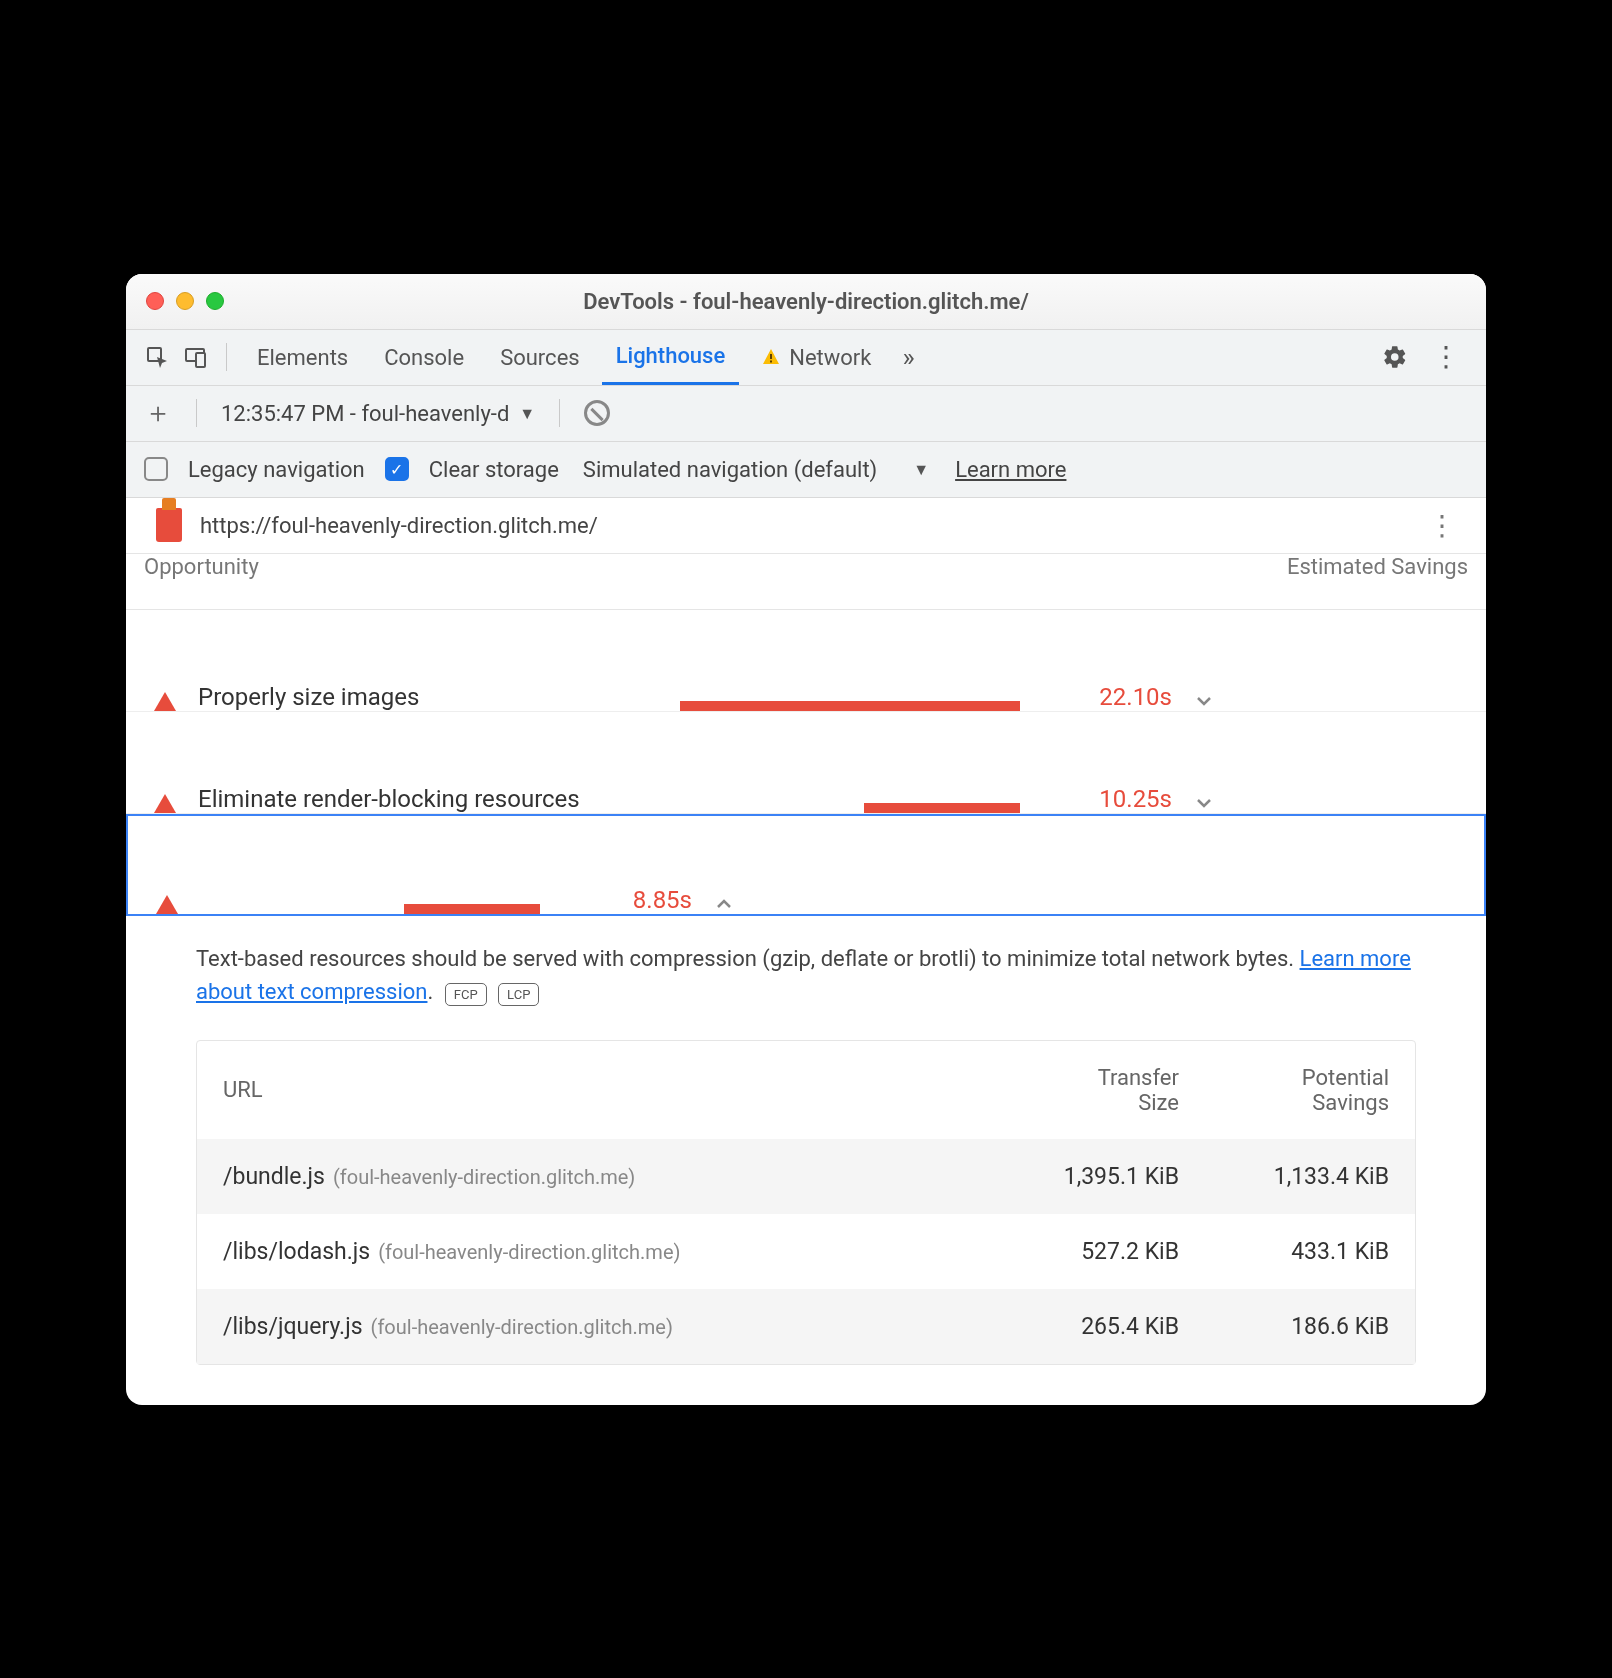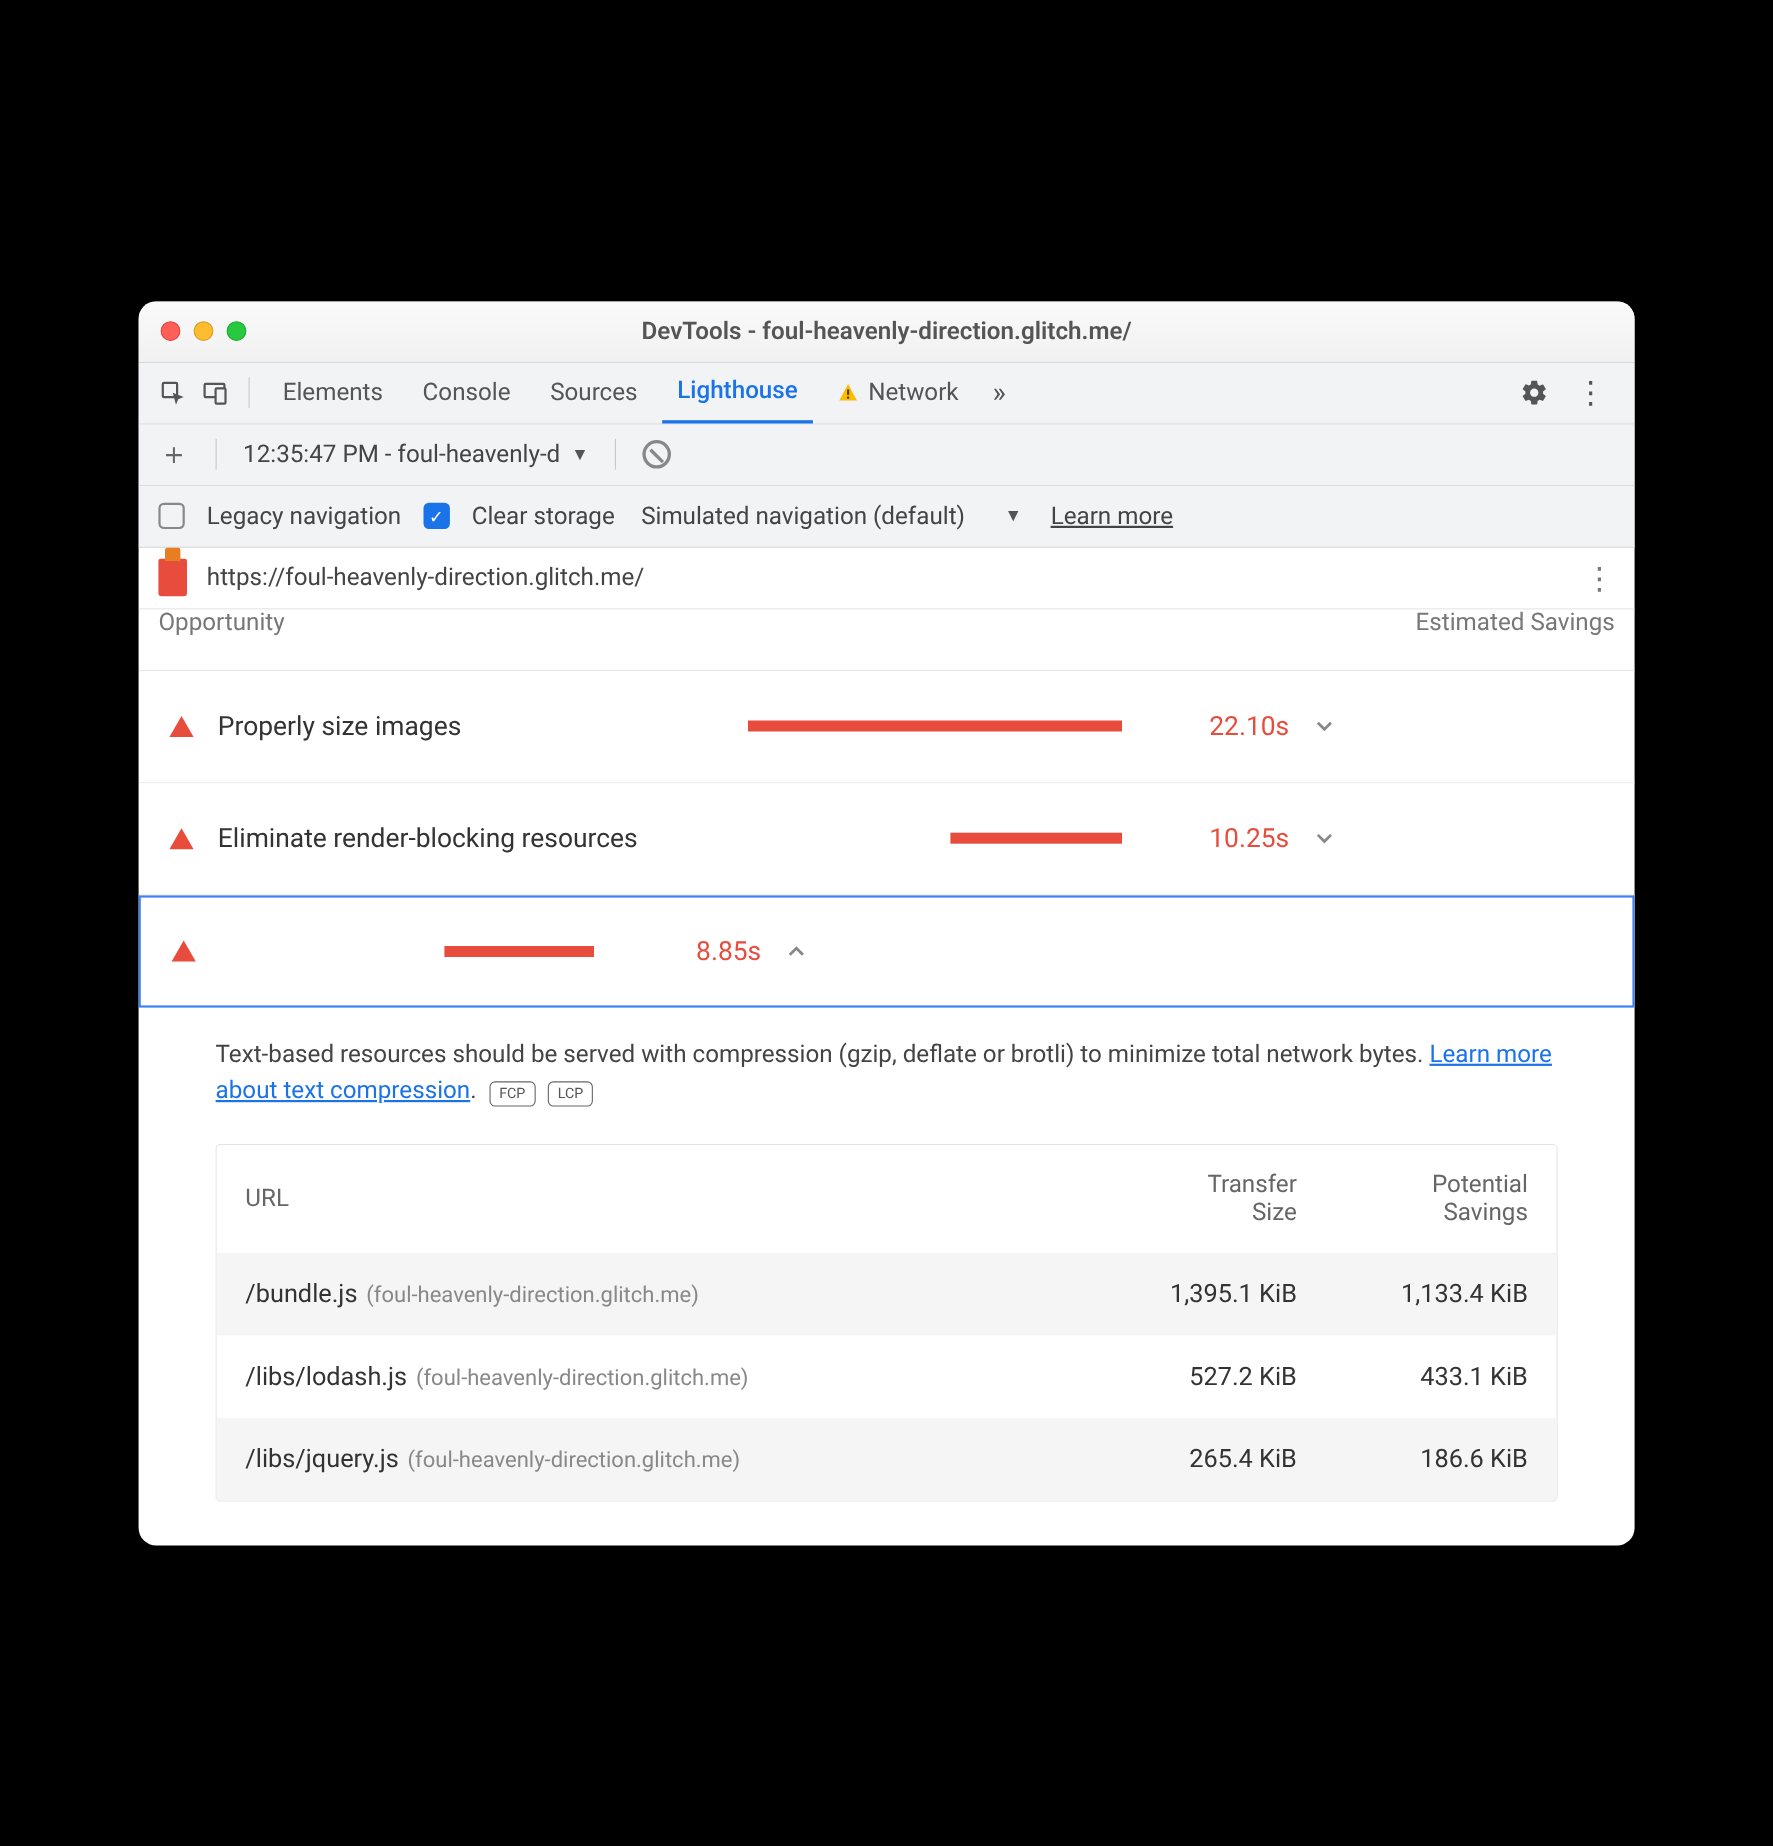--- a/index.html
+++ b/index.html
@@ -61,32 +61,32 @@
   .nosign::after{content:"";position:absolute;left:2px;right:2px;top:50%;height:3px;background:#888;transform:rotate(45deg);}
   .optsbar{
     display:flex;align-items:center;height:56px;padding:0 18px;
     border-bottom:1px solid #d9d9d9;background:#f1f3f4;
     gap:20px;color:#444;
   }
   .chk{width:24px;height:24px;border:2px solid #888;border-radius:5px;display:inline-flex;align-items:center;justify-content:center;}
   .chk.checked{background:#1a73e8;border-color:#1a73e8;color:#fff;font-size:16px;}
   .learn{color:#444;text-decoration:underline;}
   .urlrow{
-    display:flex;align-items:center;height:56px;padding:0 18px;
+    display:flex;align-items:center;height:56px;padding:0 30px;
     border-bottom:1px solid #e5e5e5;color:#444;gap:18px;
   }
   .lh-icon{width:26px;height:34px;background:#e74c3c;position:relative;border-radius:2px 2px 3px 3px;}
   .lh-icon::before{content:"";position:absolute;top:-10px;left:6px;width:14px;height:12px;background:#e67e22;border-radius:2px 2px 0 0;}
   .kebab{font-size:28px;color:#777;}
   .hdr{
     display:flex;align-items:flex-start;height:56px;padding:0 18px;
     border-bottom:1px solid #e5e5e5;color:#777;justify-content:space-between;
   }
   .opp{
-    display:flex;align-items:center;height:102px;padding:0 28px;
+    display:flex;align-items:flex-end;height:102px;padding:0 28px;
     border-bottom:1px solid #eee;gap:22px;cursor:pointer;
   }
   .opp.expanded{border:2px solid #3b82f6;}
   .tri{width:0;height:0;border-left:11px solid transparent;border-right:11px solid transparent;border-bottom:19px solid #e74c3c;}
   .opp-title{flex:0 0 460px;color:#333;font-size:24px;}
   .barwrap{flex:0 0 340px;height:10px;display:flex;justify-content:flex-end;}
   .bar{height:10px;background:#e74c3c;}
   .opp-time{flex:0 0 130px;text-align:right;color:#e74c3c;font-size:24px;}
   .chev{width:40px;text-align:center;color:#888;}
   .detail{padding:26px 44px 4px 70px;color:#444;line-height:1.5;}

